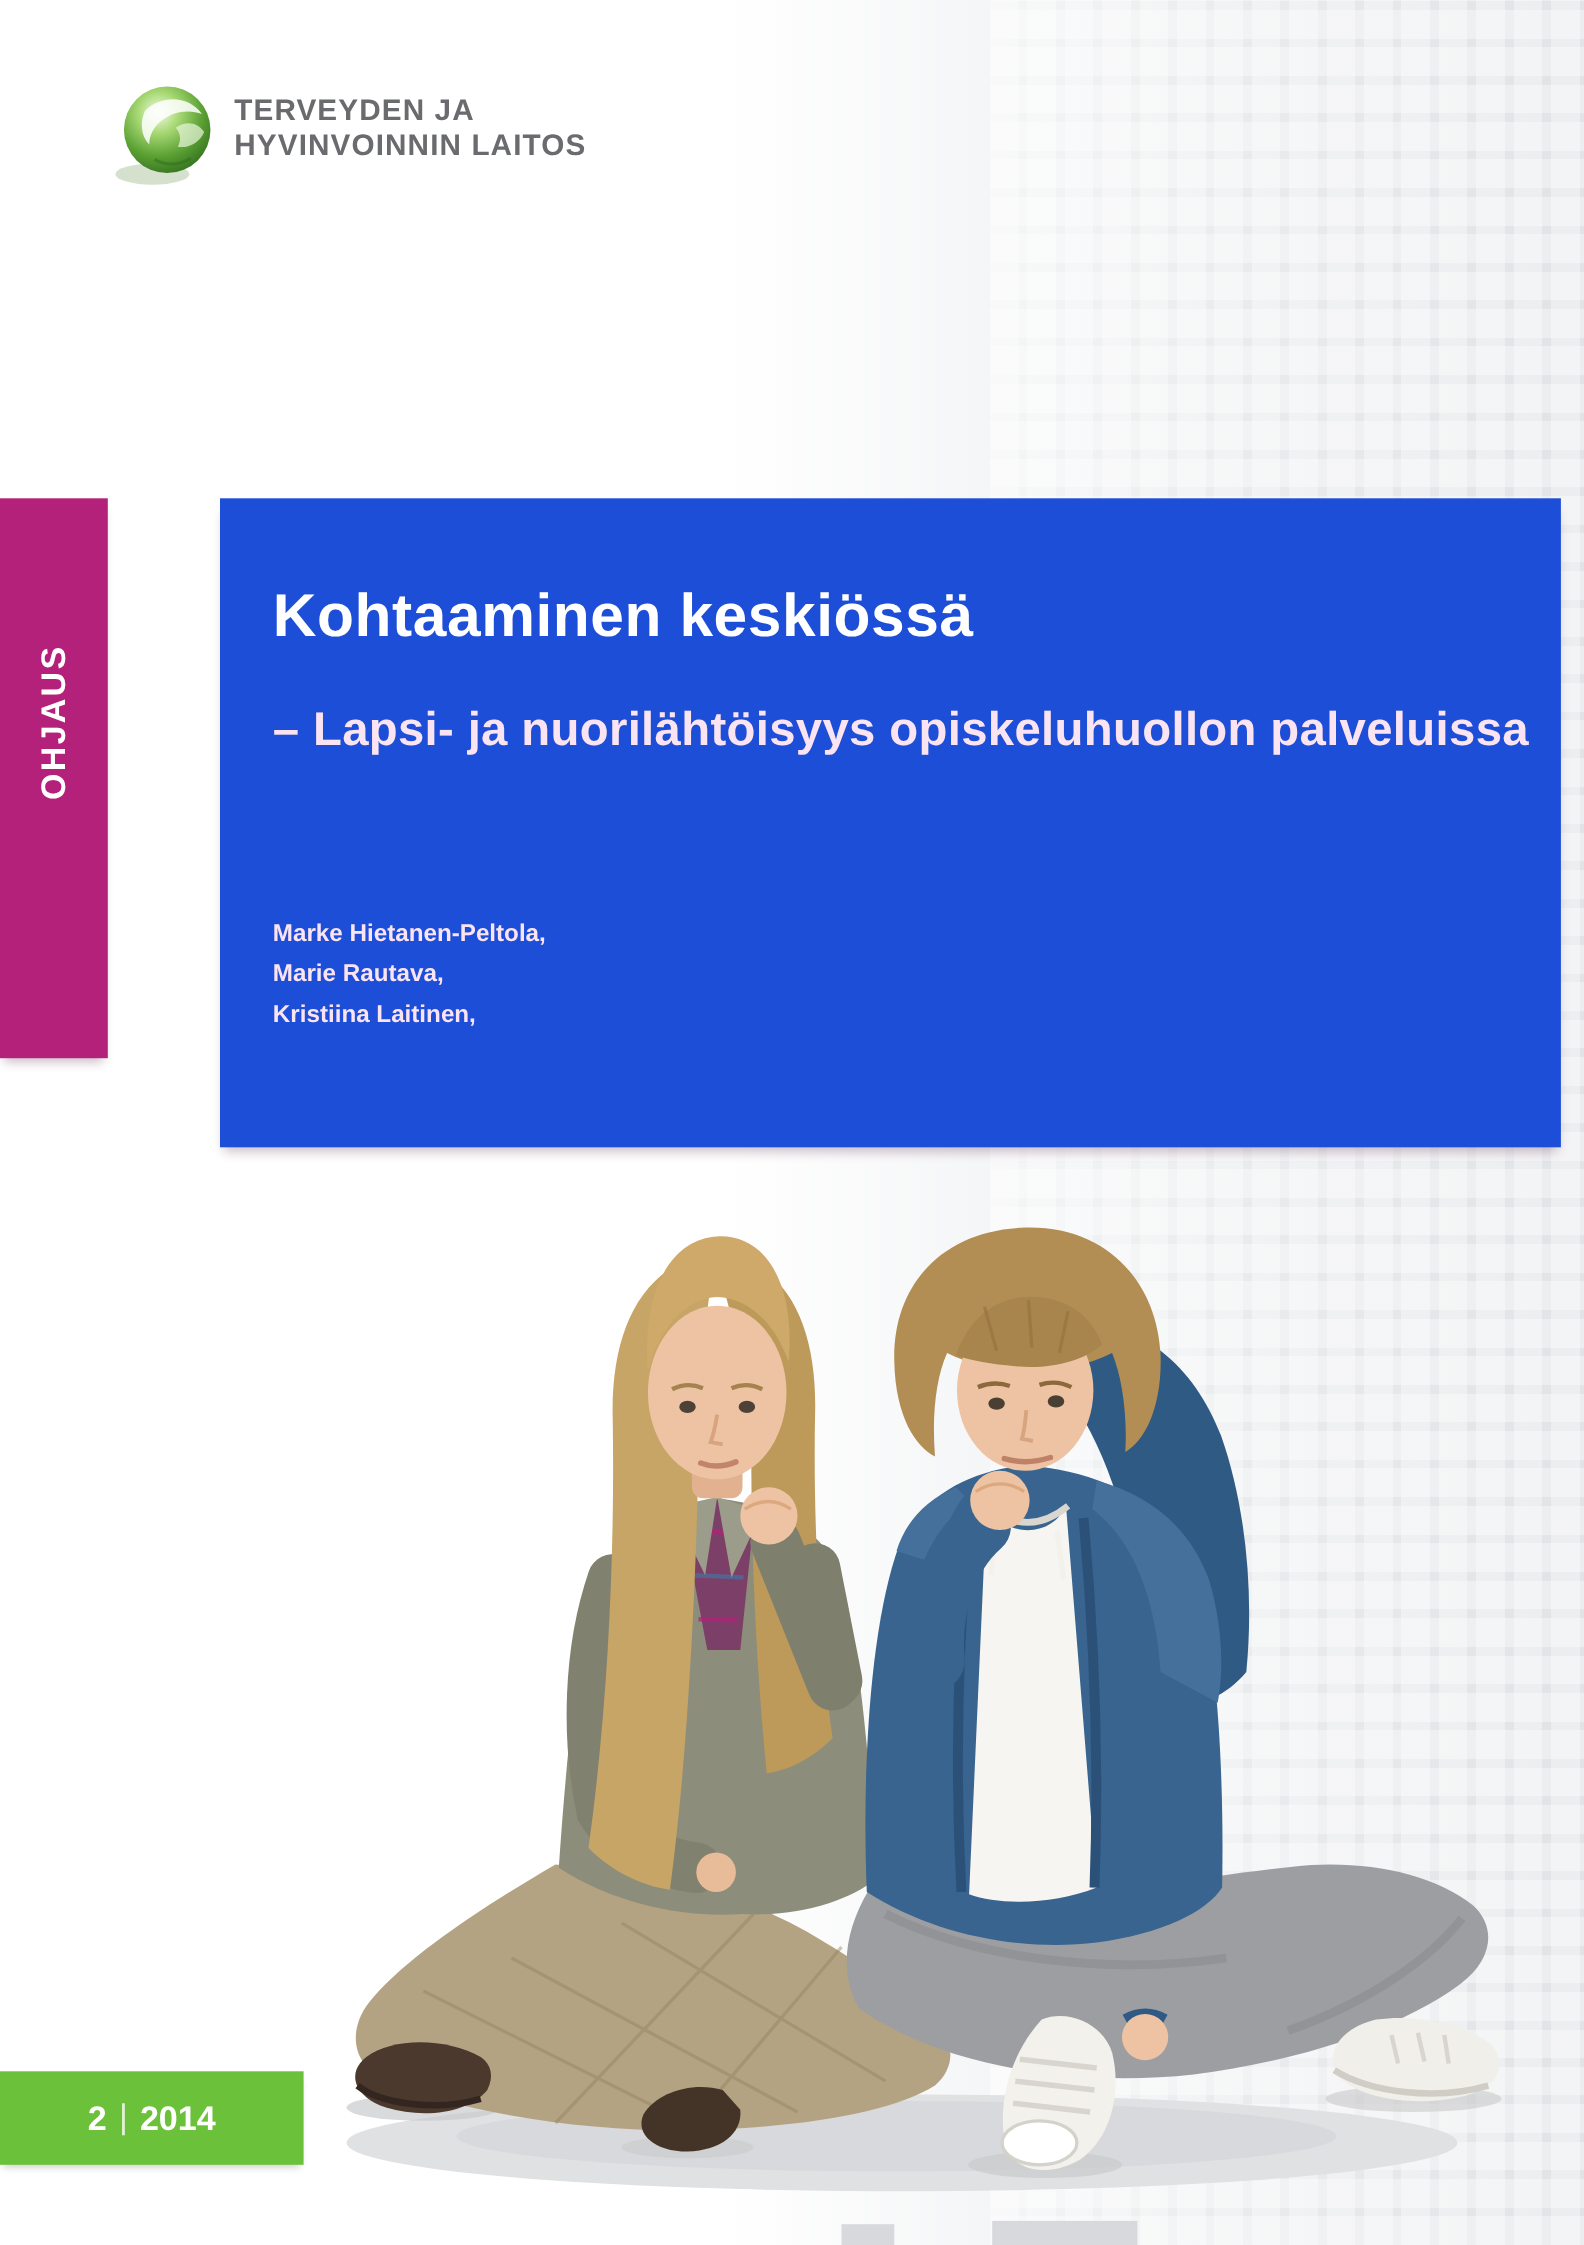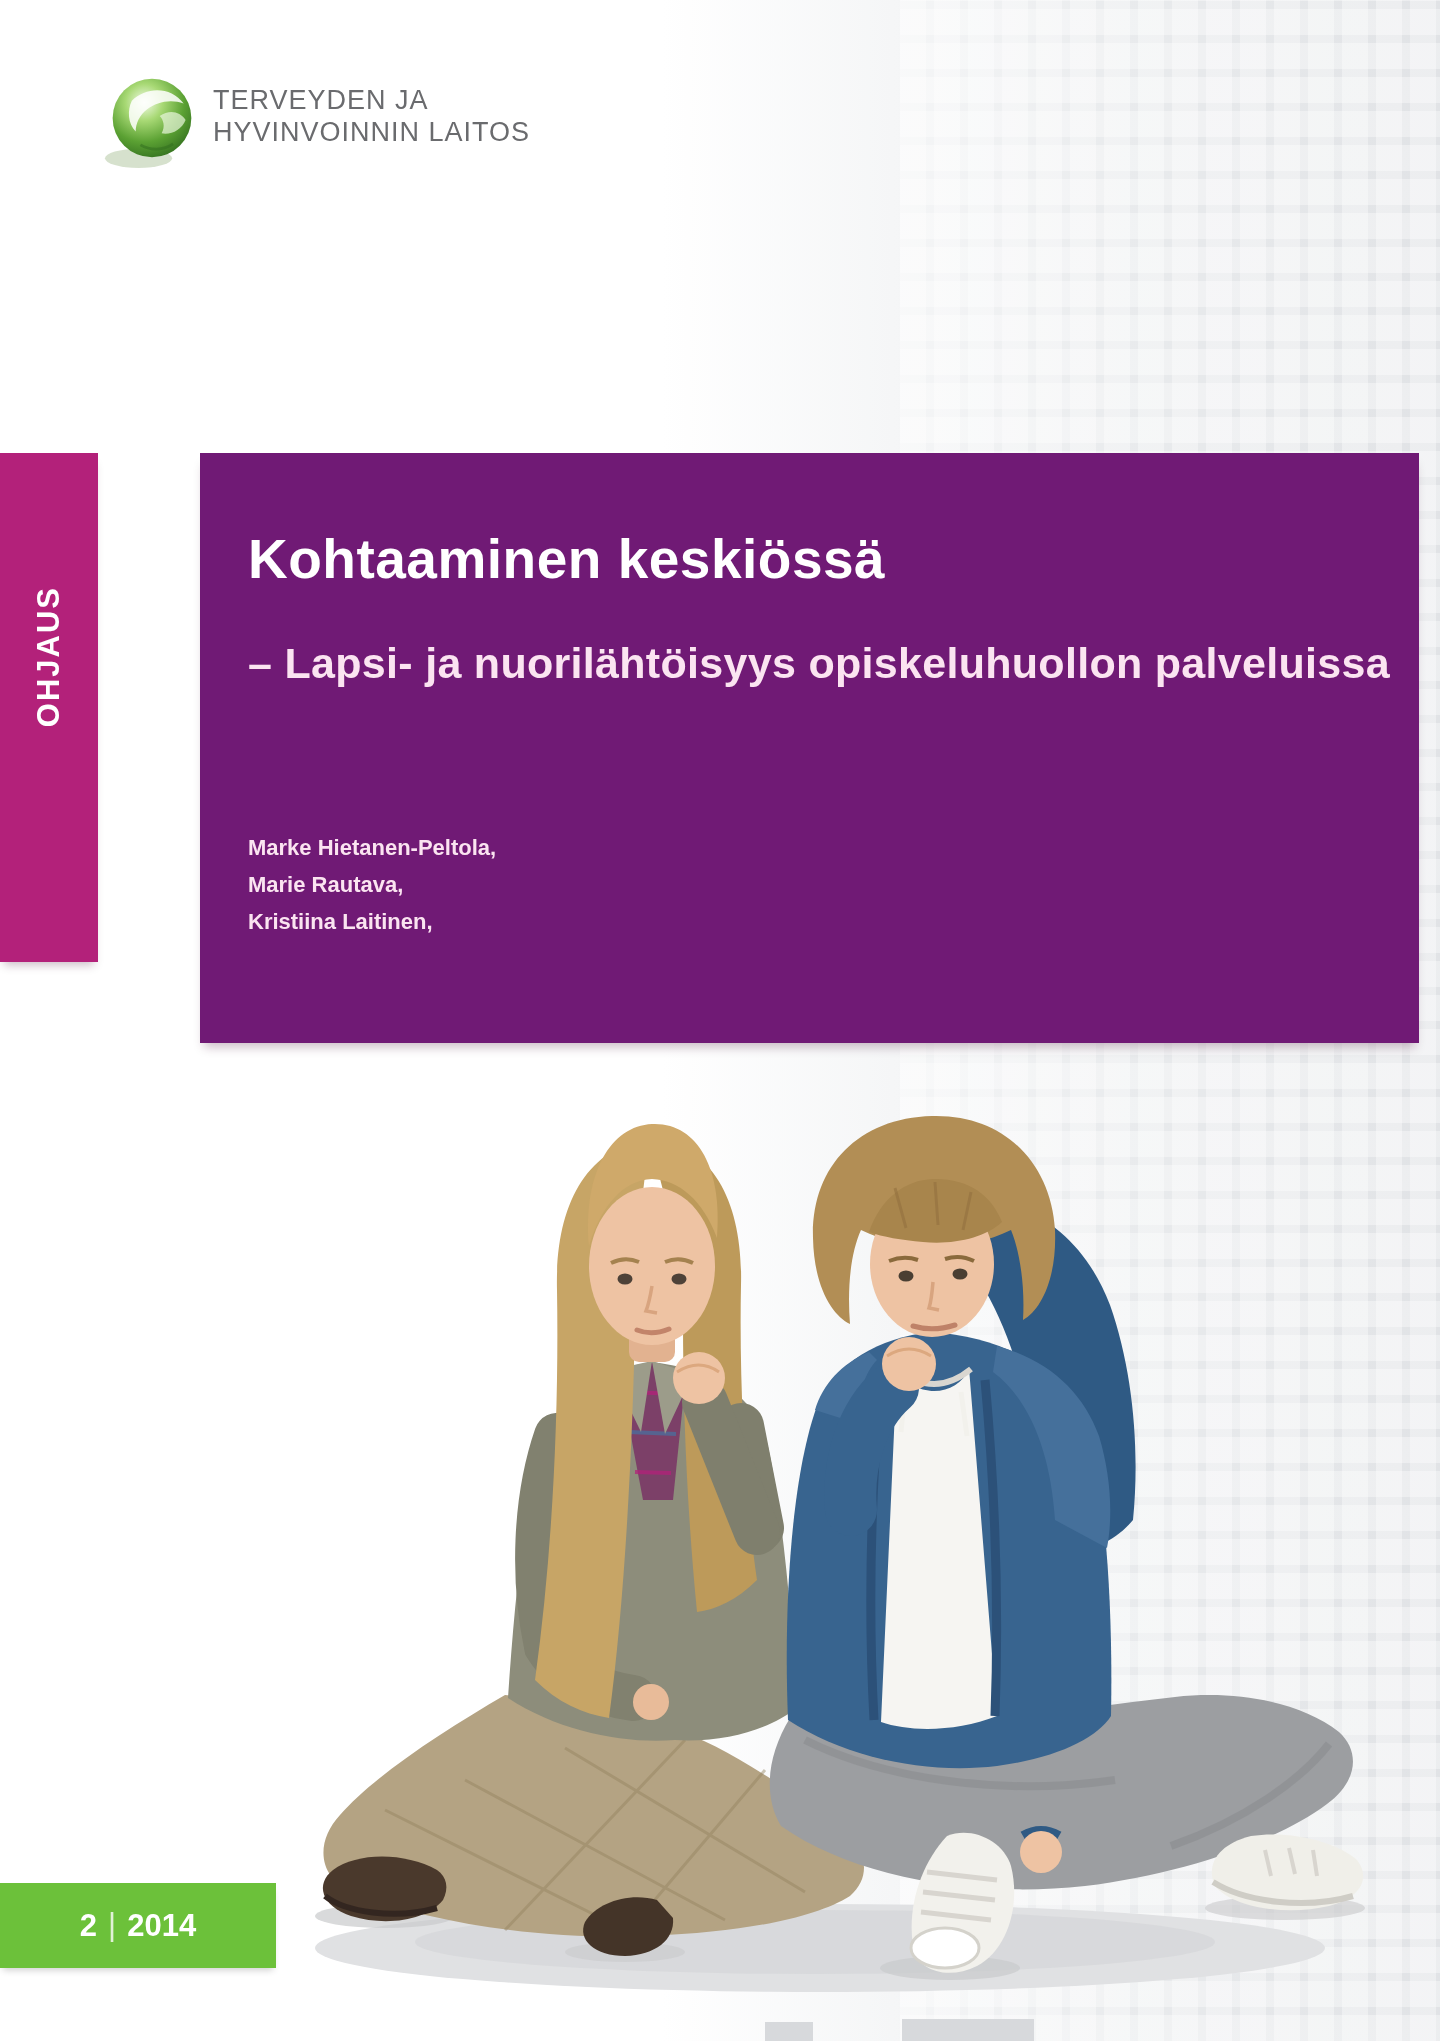--- a/index.html
+++ b/index.html
@@ -23,40 +23,40 @@
       repeating-linear-gradient(90deg, rgba(255,255,255,0.38) 0 26px, rgba(255,255,255,0) 26px 34px);
   }
   .bottom-tile{position:absolute;background:#d7d9dc;}
   .tile-1{left:765px;top:2022px;width:48px;height:19px;}
   .tile-2{left:902px;top:2019px;width:132px;height:22px;}
 
   
   .logo-sphere{position:absolute;left:104px;top:70px;width:96px;height:100px;}
   .logo-text{
     position:absolute;left:213px;top:84px;
-    font-size:27px;font-weight:normal;color:#6a6b6e;
+    font-size:27px;font-weight:bold;color:#6a6b6e;
     letter-spacing:1px;line-height:32px;white-space:nowrap;
   }
 
   
   .side-bar{
     position:absolute;left:0;top:453px;width:98px;height:509px;
     background:#b3217a;
     box-shadow:0 7px 9px -4px rgba(70,15,50,.28);
   }
   .side-label-wrap{position:absolute;left:0;bottom:235px;width:98px;display:flex;justify-content:center;}
   .side-label{
     writing-mode:vertical-rl;transform:rotate(180deg);
     color:#ffffff;font-weight:bold;font-size:31px;letter-spacing:2px;
   }
 
   
   .title-box{
     position:absolute;left:200px;top:453px;width:1219px;height:590px;
-    background:#701a75;
+    background:#1d4ed8;
     box-shadow:0 8px 10px -4px rgba(70,15,50,.28);
   }
   .cover-title{
     position:absolute;left:48px;top:74px;
     font-size:55px;font-weight:bold;color:#ffffff;letter-spacing:.5px;
   }
   .cover-subtitle{
     position:absolute;left:48px;top:186px;
     font-size:43px;font-weight:bold;color:#fbe4f1;letter-spacing:.3px;
   }

